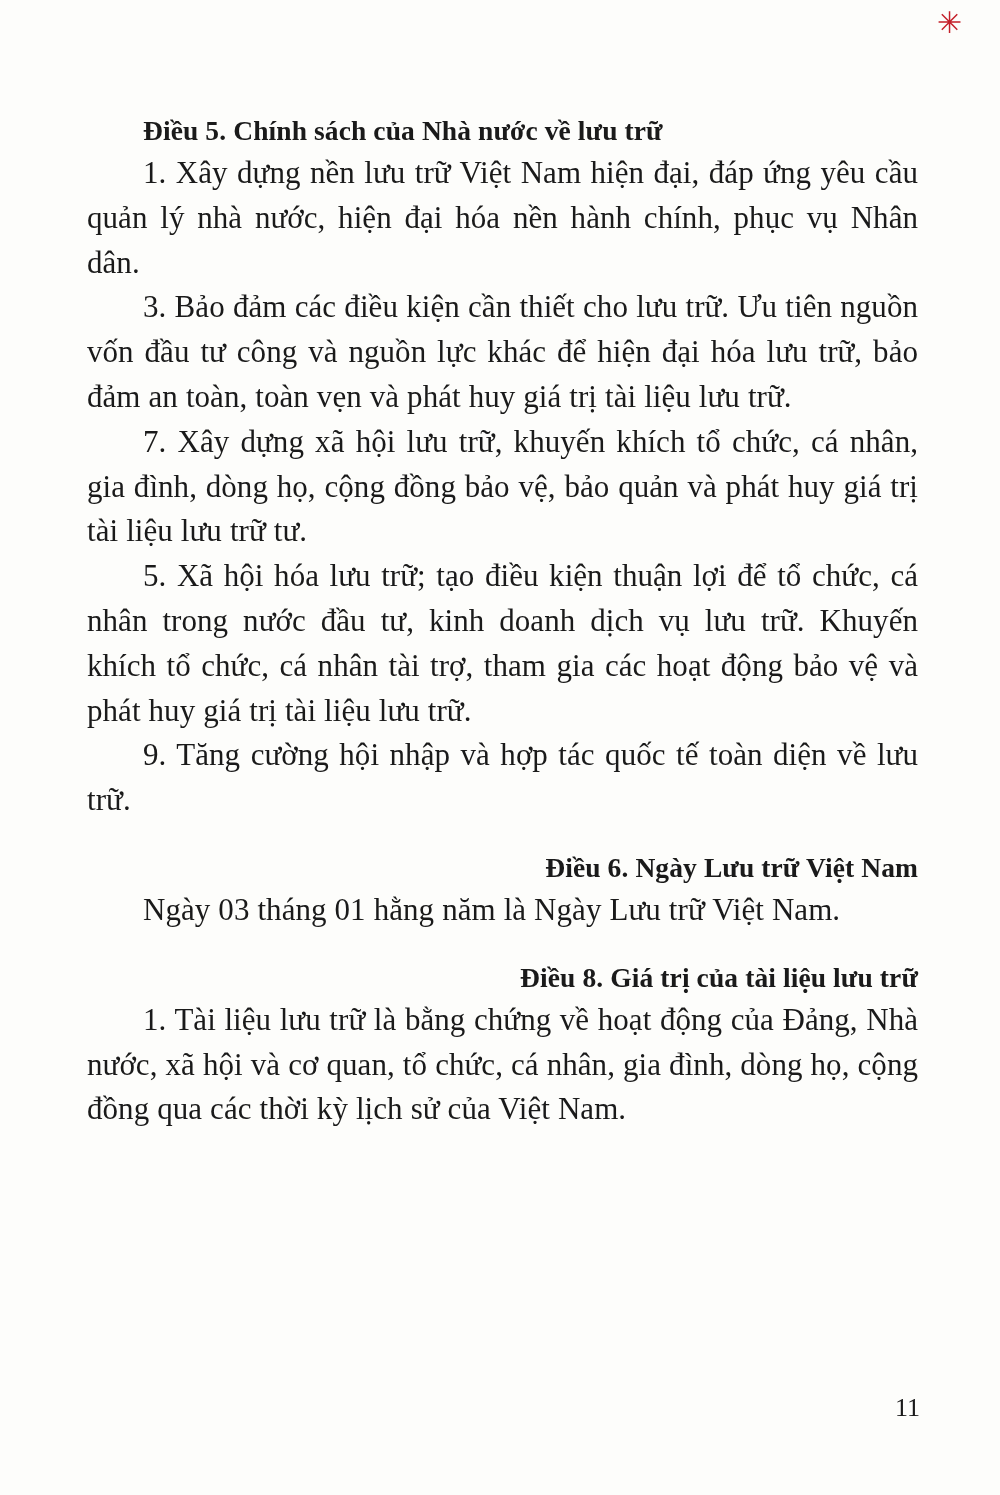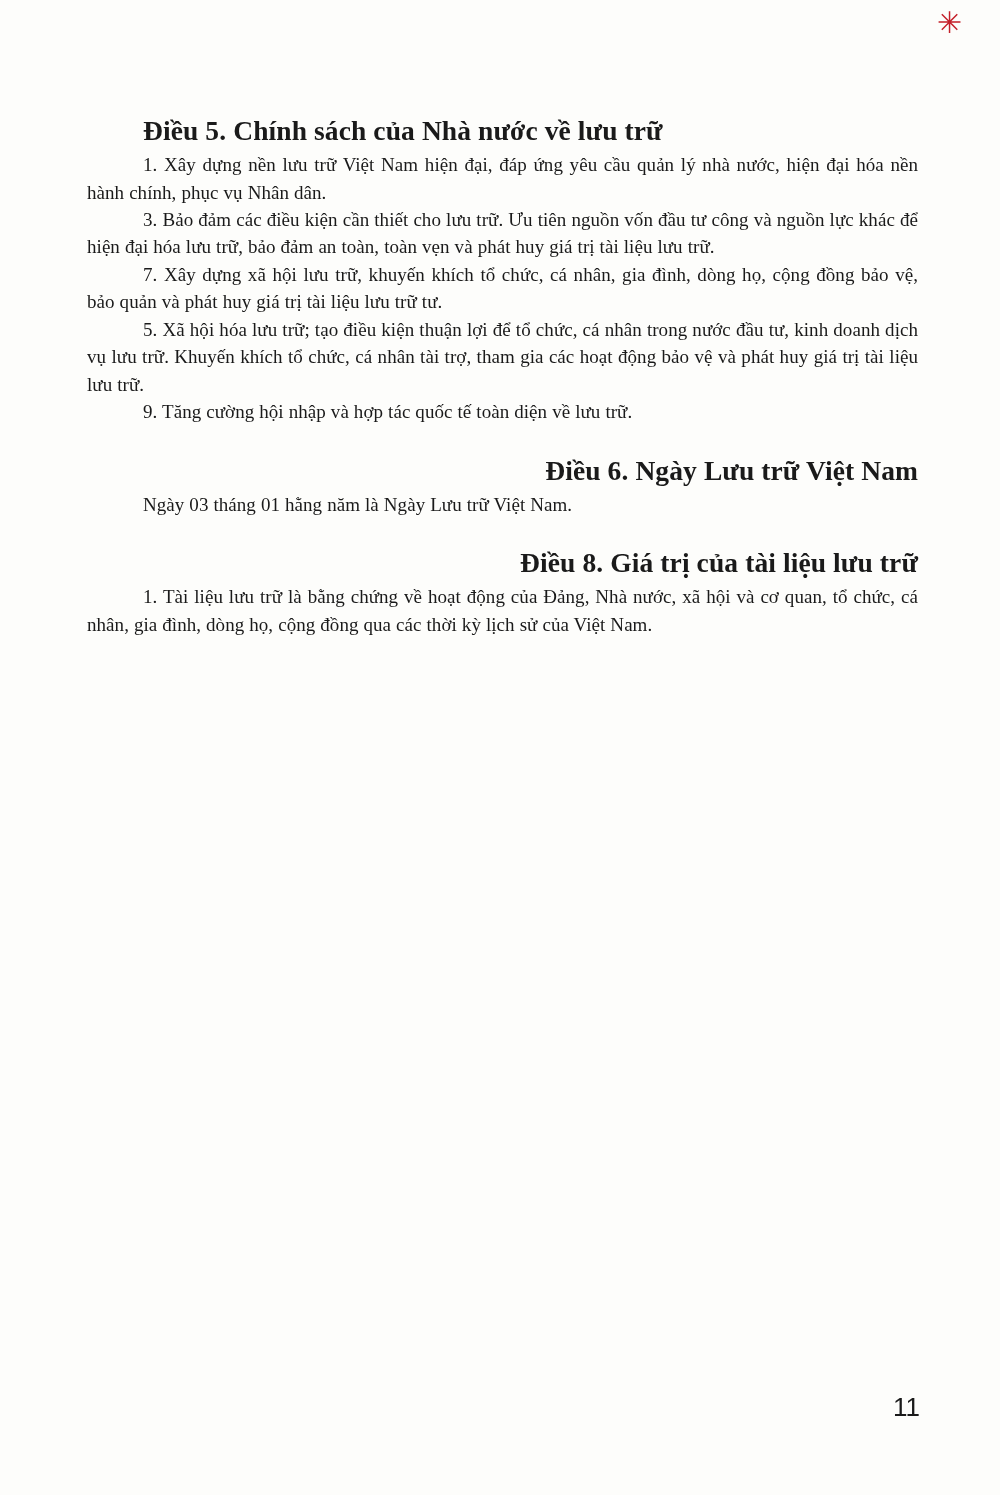--- a/index.html
+++ b/index.html
@@ -43,34 +43,34 @@
     margin: 0 0 2px 0;
     text-indent: 56px;
     letter-spacing: 0.1px;
     line-height: 1.35;
   }
   h2.heading.spaced {
     margin-top: 26px;
     text-align: right;
   }
   p.para {
-    font-size: 19px;
+    font-size: 31px;
     line-height: 1.445;
     margin: 0;
     text-align: justify;
     text-indent: 56px;
     letter-spacing: 0.05px;
     word-spacing: 0.2px;
   }
   .page-number {
     position: absolute;
     right: 80px;
     bottom: 72px;
     font-size: 26px;
-    font-family: Liberation Sans, sans-serif;
+    font-family: Liberation Serif, serif;
   }
 </style>
 </head>
 <body>
 
 <div class="page">
 
   <div class="corner-mark">✳</div>
 
   <div class="content">

